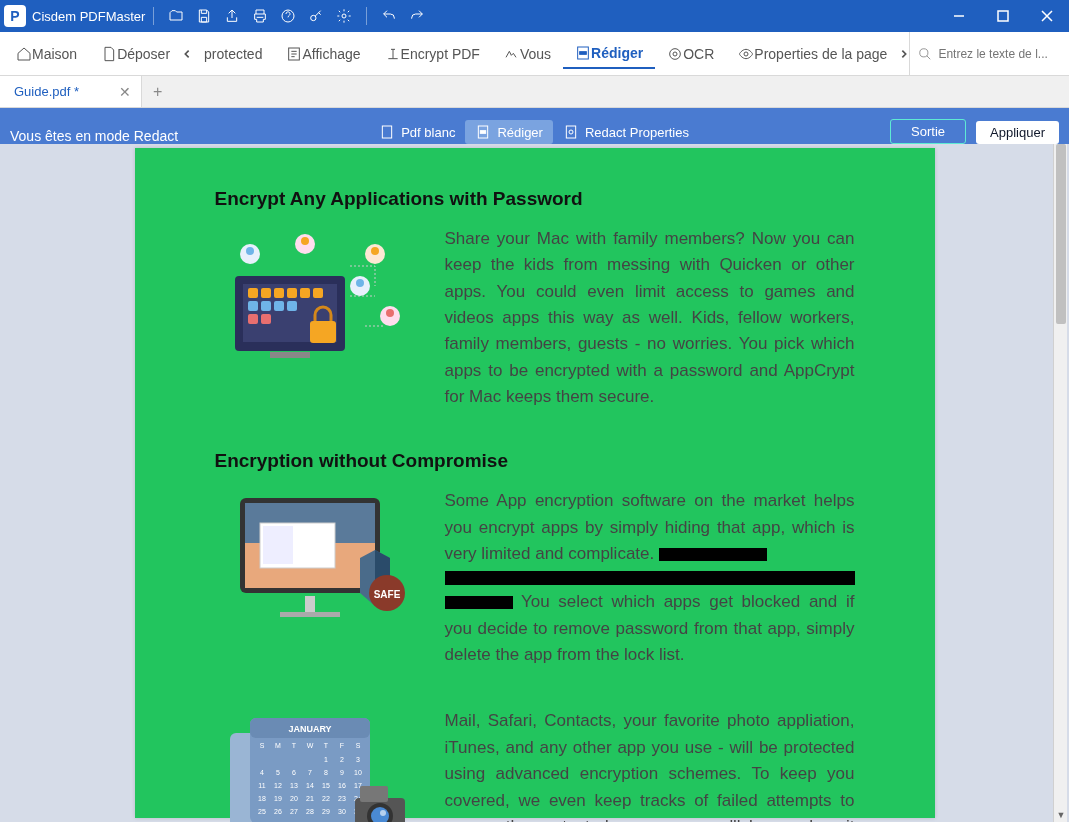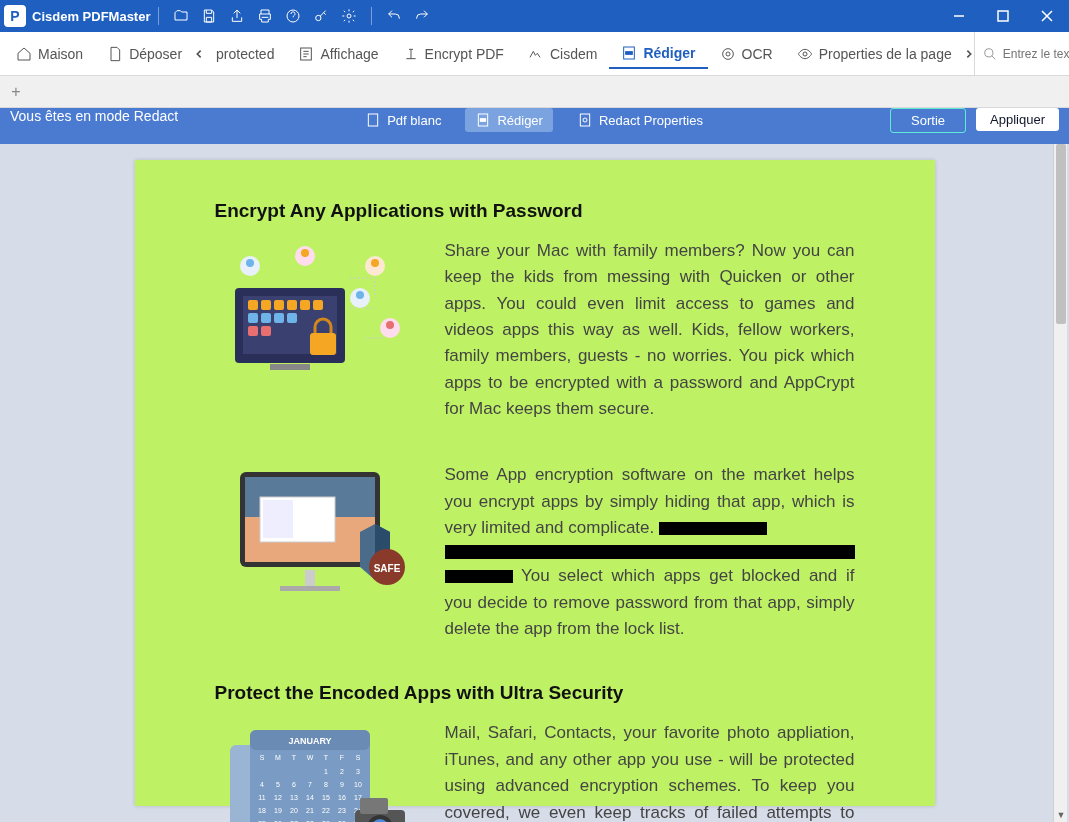--- a/index.html
+++ b/index.html
@@ -1,59 +1,59 @@
 <!DOCTYPE html>
 <html><head>
 <meta charset="utf-8">
 <style>
 * { margin:0; padding:0; box-sizing:border-box; font-family:"Segoe UI",Arial,sans-serif; }
 body { width:1069px; height:822px; background:#fff; overflow:hidden; }
 
 
 .titlebar { height:32px; background:#1f5fbf; display:flex; align-items:center; color:#fff; font-size:13px; }
 .titlebar .logo { width:22px; height:22px; background:#fff; border-radius:4px; margin:0 6px 0 4px; display:flex; align-items:center; justify-content:center; color:#1f5fbf; font-weight:bold; font-size:14px; }
-.titlebar .appname { font-weight:700; }
+.titlebar .appname { font-weight:400; }
 .titlebar .sep { width:1px; height:18px; background:rgba(255,255,255,0.4); margin:0 8px; }
 .titlebar .tbicon { width:28px; height:28px; display:flex; align-items:center; justify-content:center; cursor:pointer; }
 .titlebar .tbicon svg { width:16px; height:16px; stroke:#fff; fill:none; stroke-width:1.5; }
 .titlebar .spacer { flex:1; }
 .titlebar .winbtn { width:44px; height:32px; display:flex; align-items:center; justify-content:center; cursor:pointer; }
 .titlebar .winbtn svg { width:12px; height:12px; stroke:#fff; fill:none; stroke-width:1.5; }
 
 
 .toolbar { height:44px; background:#fff; border-bottom:1px solid #d9d9d9; display:flex; align-items:center; padding:0 4px; }
-.toolbar .tbtn { display:flex; align-items:center; gap:6px; padding:6px 12px; font-size:14px; color:#555; cursor:pointer; white-space:nowrap; }
+.toolbar .tbtn { display:flex; align-items:center; padding:6px 12px; font-size:14px; color:#555; cursor:pointer; white-space:nowrap; }
 .toolbar .tbtn.active { color:#1f5fbf; border-bottom:2px solid #1f5fbf; font-weight:600; }
 .toolbar .tbtn svg { width:16px; height:16px; stroke:#555; fill:none; stroke-width:1.5; }
 .toolbar .tbtn.active svg { stroke:#1f5fbf; }
 .toolbar .chev { width:20px; display:flex; align-items:center; justify-content:center; cursor:pointer; }
 .toolbar .chev svg { width:10px; height:10px; stroke:#555; fill:none; stroke-width:2; }
 .toolbar .search { flex:0 0 160px; margin-left:auto; border-left:1px solid #d9d9d9; height:100%; display:flex; align-items:center; padding:0 8px; gap:6px; }
 .toolbar .search svg { width:14px; height:14px; stroke:#888; fill:none; stroke-width:1.5; }
 .toolbar .search input { border:none; outline:none; font-size:12px; width:120px; color:#333; }
 
 
 .tabs { height:32px; background:#f0f0f0; display:flex; align-items:stretch; border-bottom:1px solid #d9d9d9; }
 .tabs .tab { background:#fff; border-right:1px solid #d9d9d9; display:flex; align-items:center; padding:0 10px 0 14px; gap:40px; font-size:13px; color:#1f5fbf; }
 .tabs .tab .close { cursor:pointer; color:#888; font-size:14px; }
 .tabs .addtab { width:32px; display:flex; align-items:center; justify-content:center; color:#888; cursor:pointer; font-size:16px; }
 
 
-.modebar { height:36px; background:#4a7bd1; display:flex; align-items:flex-start; color:#fff; font-size:14px; padding:0 10px; gap:10px; }
+.modebar { height:36px; background:#4a7bd1; display:flex; align-items:flex-end; color:#fff; font-size:14px; padding:0 10px; gap:10px; }
 .modebar .modetxt { flex:0 0 auto; }
-.modebar .center { flex:1; display:flex; justify-content:center; gap:14px; }
+.modebar .center { flex:1; display:flex; justify-content:center; }
 .modebar .mbtn { display:flex; align-items:center; gap:6px; padding:4px 10px; border-radius:3px; cursor:pointer; font-size:13px; }
 .modebar .mbtn.active { background:#7aa3e0; }
 .modebar .mbtn svg { width:16px; height:16px; stroke:#fff; fill:none; stroke-width:1.5; }
 .modebar .outbtn { border:1px solid #5eead4; padding:4px 20px; border-radius:3px; cursor:pointer; font-size:13px; }
 .modebar .applybtn { background:#fff; color:#0f172a; padding:4px 14px; border-radius:3px; cursor:pointer; font-size:13px; font-weight:500; }
 
 
 .docarea { height:678px; background:#d6dce8; display:flex; justify-content:center; overflow:auto; position:relative; }
-.page { width:800px; background:#bef264; margin:16px; padding:40px 80px 20px 80px; box-shadow:0 0 4px rgba(0,0,0,0.15); }
+.page { width:800px; background:#22c55e; margin:4px; padding:40px 80px 20px 80px; box-shadow:0 0 4px rgba(0,0,0,0.15); }
 .section { margin-bottom:40px; }
 .section h2 { font-size:19px; font-weight:700; color:#111; margin-bottom:16px; }
 .content { display:flex; gap:30px; align-items:flex-start; }
 .imgbox { flex:0 0 200px; height:140px; position:relative; }
 .txtcol { flex:1; font-size:17px; color:#444; line-height:1.55; text-align:justify; }
 .redact { display:inline-block; background:#000; height:13px; vertical-align:middle; }
 .scrollbar { position:absolute; right:2px; top:0; width:14px; height:100%; background:#f0f0f0; border-left:1px solid #d0d0d0; }
 .scrollbar .thumb { position:absolute; top:0; left:2px; width:10px; height:180px; background:#c0c0c0; border-radius:2px; }
 .scrollbar .arrow { position:absolute; left:0; width:14px; height:14px; display:flex; align-items:center; justify-content:center; font-size:9px; color:#666; }
 
@@ -167,21 +167,21 @@
   <div class="tbtn">
       <svg viewBox="0 0 24 24">
         <path d="M5 19h14M9 5h6M12 5v14"></path>
       </svg>
       <span>Encrypt PDF</span>
     </div>
   <div class="tbtn">
       <svg viewBox="0 0 24 24">
         <path d="M3 17l5-9 3 6 3-3 4 6"></path>
       </svg>
-      <span>Cisdem</span>
+      <span>Vous</span>
     </div>
   <div class="tbtn active">
       <svg viewBox="0 0 24 24">
         <rect x="4" y="3" width="16" height="18"></rect>
         <rect x="7" y="10" width="10" height="4" fill="#1f5fbf"></rect>
       </svg>
       <span>Rédiger</span>
     </div>
   <div class="tbtn">
       <svg viewBox="0 0 24 24">
@@ -205,20 +205,24 @@
   <div class="search">
     <svg viewBox="0 0 24 24">
         <circle cx="10" cy="10" r="7"></circle>
         <path d="M21 21l-6-6"></path>
       </svg>
     <input type="text" placeholder="Entrez le texte de l..." style="">
   </div>
 </div>
 
 <div class="tabs">
+  <div class="tab">
+    <span>Guide.pdf *</span>
+    <span class="close">✕</span>
+  </div>
   <div class="addtab">+</div>
 </div>
 
 <div class="modebar">
   <div class="modetxt">Vous êtes en mode Redact</div>
   <div class="center">
     <div class="mbtn">
         <svg viewBox="0 0 24 24">
           <rect x="5" y="3" width="14" height="18"></rect>
         </svg>
@@ -287,20 +291,21 @@
               <circle cx="145" cy="57" r="4" fill="#6fb4e8"></circle>
             <circle cx="175" cy="90" r="10" fill="#fde"></circle>
               <circle cx="175" cy="87" r="4" fill="#e86f6f"></circle>
           </svg>
         </div>
         <div class="txtcol">Share your Mac with family members? Now you can keep the kids from messing with Quicken or other apps. You could even limit access to games and videos apps this way as well. Kids, fellow workers, family members, guests - no worries. You pick which apps to be encrypted with a password and AppCrypt for Mac keeps them secure.</div>
       </div>
     </div>
 
     <div class="section">
+      <h2>Encryption without Compromise</h2>
       <div class="content">
         <div class="imgbox">
           <svg class="illus2" viewBox="0 0 200 140">
             <rect x="25" y="10" width="140" height="95" rx="6" fill="#333"></rect>
             <rect x="30" y="15" width="130" height="85" fill="#e8a87c"></rect>
             <rect x="30" y="15" width="130" height="40" fill="#5a7a9a"></rect>
             <rect x="45" y="35" width="75" height="45" fill="#fff" stroke="#ccc"></rect>
             <rect x="48" y="38" width="30" height="38" fill="#eef"></rect>
             <rect x="90" y="108" width="10" height="18" fill="#ccc"></rect>
             <rect x="65" y="124" width="60" height="5" fill="#aaa"></rect>
@@ -312,21 +317,20 @@
         </div>
         <div class="txtcol">
           <span>Some App encryption software on the market helps you encrypt apps by simply hiding that app, which is very limited and complicate. </span><span class="redact" style="width:108px"></span>
           <span class="redact" style="width:100%;display:block;margin:4px 0;height:14px"></span>
           <span class="redact" style="width:68px"></span><span> You select which apps get blocked and if you decide to remove password from that app, simply delete the app from the lock list.</span>
         </div>
       </div>
     </div>
 
     <div class="section">
-      <h2>Protect the Encoded Apps with Ultra Security</h2>
       <div class="content">
         <div class="imgbox">
           <svg class="illus3" viewBox="0 0 200 140">
             <rect x="15" y="25" width="120" height="105" rx="6" fill="#9ab5d4"></rect>
             <rect x="35" y="10" width="120" height="105" rx="6" fill="#7a9bc4"></rect>
             <rect x="35" y="10" width="120" height="20" rx="6" fill="#6a8bb4"></rect>
             <text x="95" y="24" font-size="9" fill="#fff" text-anchor="middle" font-weight="bold">JANUARY</text>
             <g font-size="7" fill="#fff" text-anchor="middle">
               <text x="47" y="40">S</text>
                 <text x="63" y="40">M</text>

